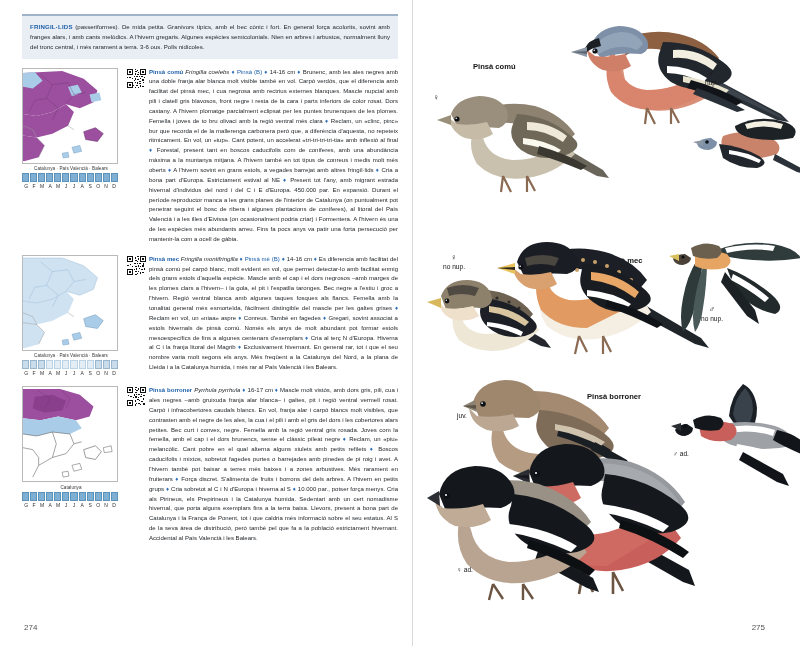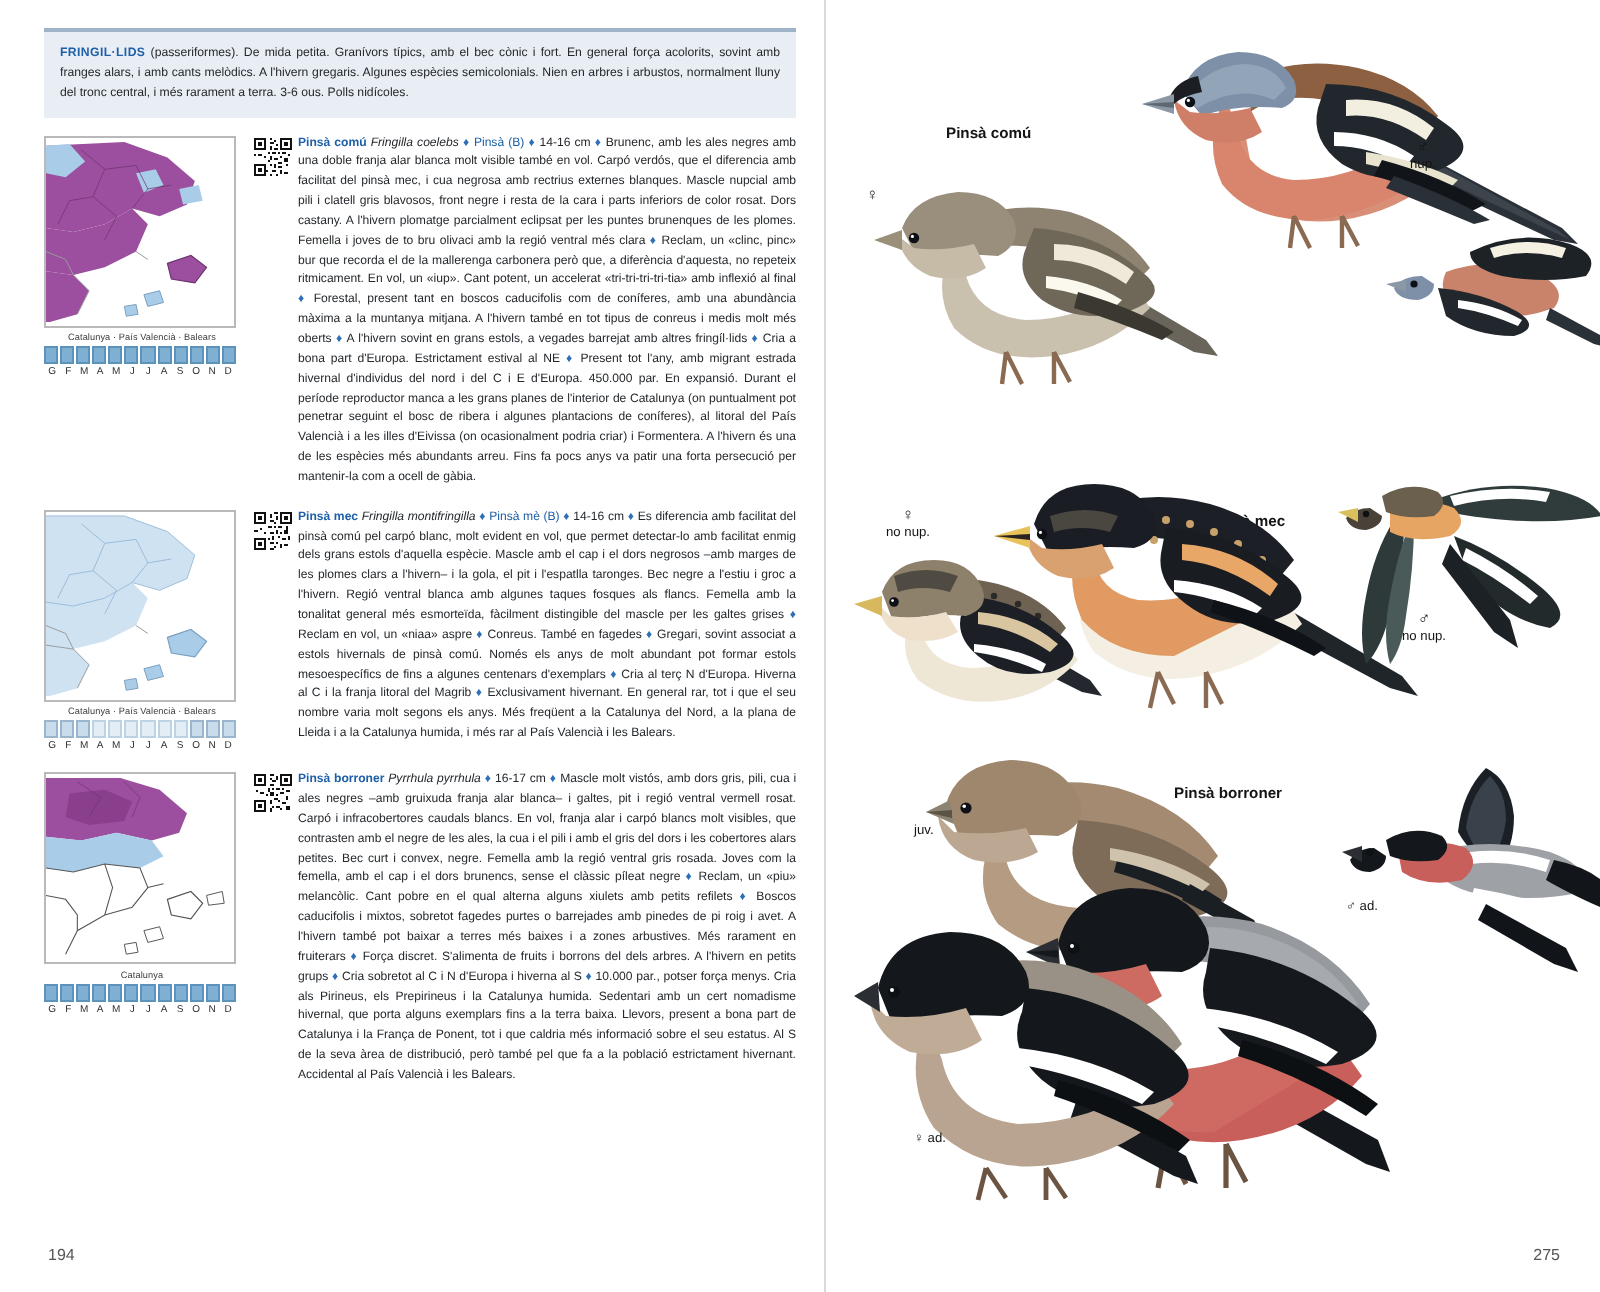--- a/index.html
+++ b/index.html
@@ -178,21 +178,21 @@
   .bird svg { display: block; overflow: visible; }
 
   
   .folio {
     position: absolute;
     bottom: 14px;
     font-size: 8px;
     color: #555;
   }
   .folio-left  { left: 24px; }
-  .folio-right { right: 20px; }
+  .folio-right { right: 35px; }
 </style>
 </head>
 <body>
 
 <div class="spread">
 
   <div class="page page-left">
 
     <div class="family-box">
       <p class="family-text"><span class="family-name">FRINGIL·LIDS</span><span> (passeriformes). De mida petita. Granívors típics, amb el bec cònic i fort. En general força acolorits, sovint amb franges alars, i amb cants melòdics. A l'hivern gregaris. Algunes espècies semicolonials. Nien en arbres i arbustos, normalment lluny del tronc central, i més rarament a terra. 3-6 ous. Polls nidícoles.</span></p>
@@ -513,21 +513,21 @@
               <rect x="16" y="16" width="2" height="2"></rect>
                 <rect x="8" y="17" width="1" height="2"></rect>
                 <rect x="6" y="10" width="1" height="1"></rect>
             </g>
           </svg>
         </div>
         <p class="species-text"><span class="sp-name">Pinsà borroner</span> <span class="sp-sci">Pyrrhula pyrrhula</span> <span class="bullet">♦</span> <span>16-17 cm</span> <span class="bullet">♦</span> <span>Mascle molt vistós, amb dors gris, pili, cua i ales negres –amb gruixuda franja alar blanca– i galtes, pit i regió ventral vermell rosat. Carpó i infracobertores caudals blancs. En vol, franja alar i carpó blancs molt visibles, que contrasten amb el negre de les ales, la cua i el pili i amb el gris del dors i les cobertores alars petites. Bec curt i convex, negre. Femella amb la regió ventral gris rosada. Joves com la femella, amb el cap i el dors brunencs, sense el clàssic píleat negre <span class="bullet">♦</span> Reclam, un «piu» melancòlic. Cant pobre en el qual alterna alguns xiulets amb petits refilets <span class="bullet">♦</span> Boscos caducifolis i mixtos, sobretot fagedes purtes o barrejades amb pinedes de pi roig i avet. A l'hivern també pot baixar a terres més baixes i a zones arbustives. Més rarament en fruiterars <span class="bullet">♦</span> Força discret. S'alimenta de fruits i borrons del dels arbres. A l'hivern en petits grups <span class="bullet">♦</span> Cria sobretot al C i N d'Europa i hiverna al S <span class="bullet">♦</span> 10.000 par., potser força menys. Cria als Pirineus, els Prepirineus i la Catalunya humida. Sedentari amb un cert nomadisme hivernal, que porta alguns exemplars fins a la terra baixa. Llevors, present a bona part de Catalunya i la França de Ponent, tot i que caldria més informació sobre el seu estatus. Al S de la seva àrea de distribució, però també pel que fa a la població estrictament hivernant. Accidental al País Valencià i les Balears.</span></p>
       </div>
     </div>
 
-    <div class="folio folio-left">194</div>
+    <div class="folio folio-left">274</div>
   </div>
 
   <div class="page page-right">
 
     <div class="plate" style="position:absolute; left:14px; top:14px; width:370px; height:200px;">
 
       <div class="plate-label" style="left:46px; top:48px;">Pinsà comú</div>
 
       <div class="bird" style="left:140px; top:4px;">
         <svg width="230" height="120" viewBox="0 0 230 120" xmlns="http://www.w3.org/2000/svg">

